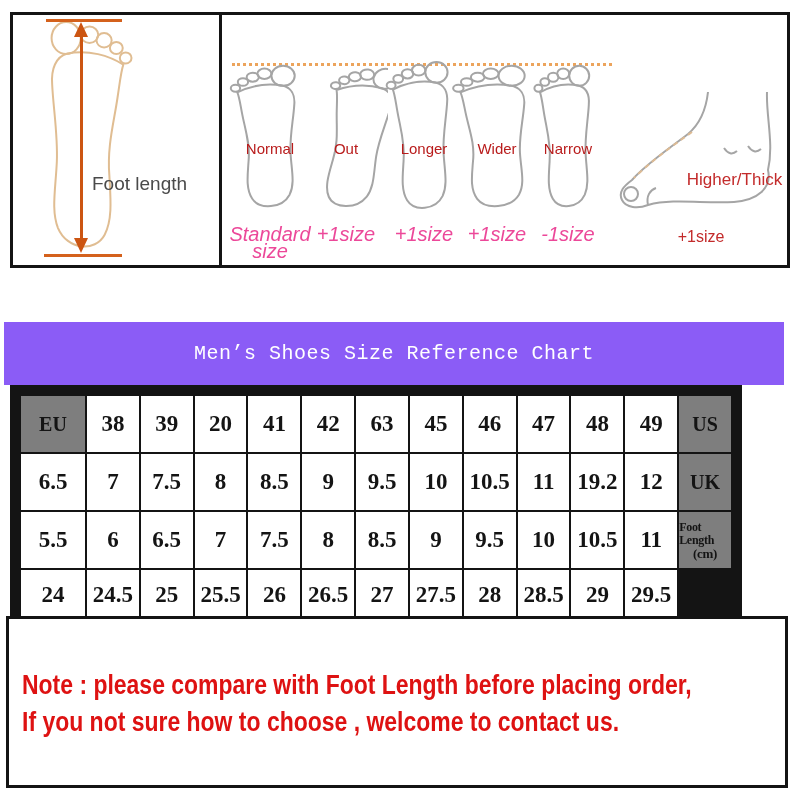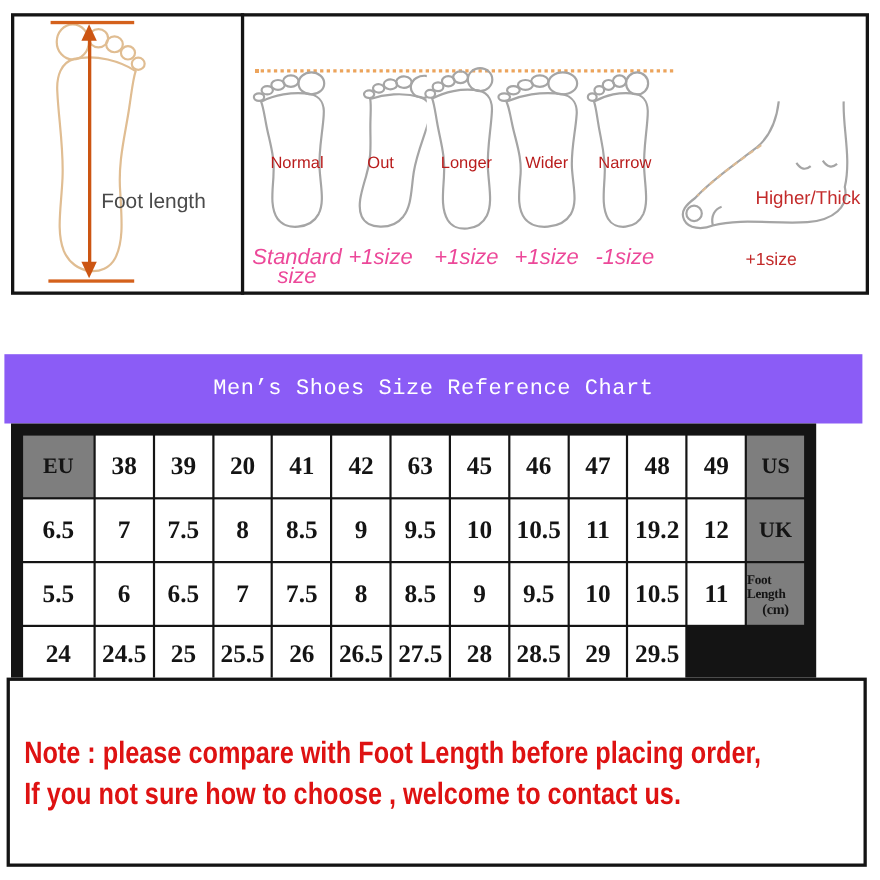--- a/index.html
+++ b/index.html
@@ -181,20 +181,21 @@
     <div class="cell rowhead small">
       <span>Foot Length</span>
       <span class="unit">(cm)</span>
     </div>
     <div class="cell">24</div>
     <div class="cell">24.5</div>
     <div class="cell">25</div>
     <div class="cell">25.5</div>
     <div class="cell">26</div>
     <div class="cell">26.5</div>
+    <div class="cell">27</div>
     <div class="cell">27.5</div>
     <div class="cell">28</div>
     <div class="cell">28.5</div>
     <div class="cell">29</div>
     <div class="cell">29.5</div>
   </div>
 
   <div class="abs note-frame"></div>
   <div class="abs note-text">
     <div>Note : please compare with Foot Length before placing order,</div>

